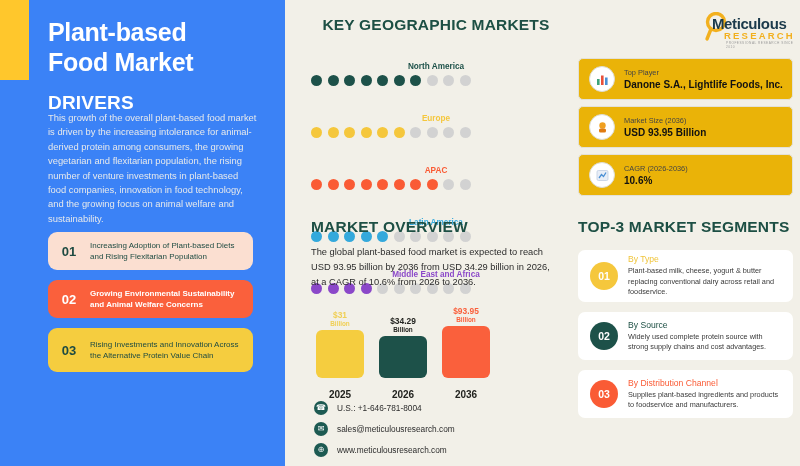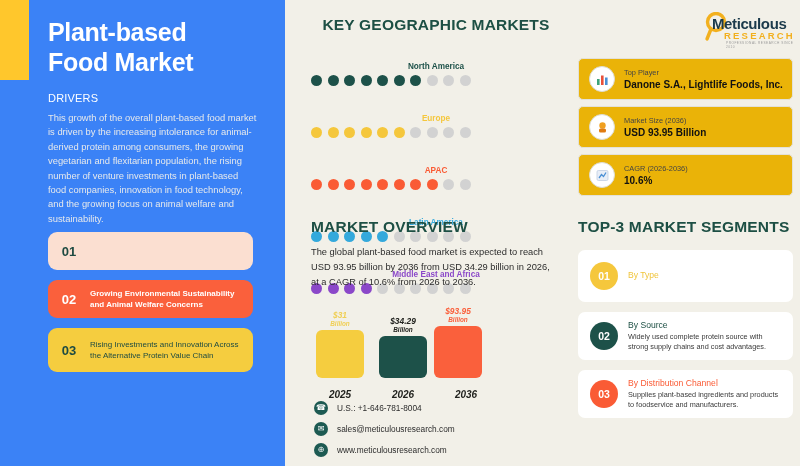--- a/index.html
+++ b/index.html
@@ -20,21 +20,21 @@
     position:absolute; left:0; top:0; width:29px; height:80px;
     background:#ffc72c;
   }
   .main-title {
     position:absolute; left:48px; top:18px; width:225px;
     color:#ffffff; font-size:25px; font-weight:bold; line-height:1.18;
     letter-spacing:-0.3px;
   }
   .drivers-heading {
     position:absolute; left:48px; top:92px;
-    color:#ffffff; font-size:11px; font-weight:normal; letter-spacing:0.2px;
+    color:#ffffff; font-size:19px; font-weight:bold; letter-spacing:0.2px;
   }
   .drivers-text {
     position:absolute; left:48px; top:111px; width:211px;
     color:#e6e9ec; font-size:9.4px; line-height:1.53;
   }
 
   .driver-card {
     position:absolute; left:48px; width:205px;
     border-radius:9px;
     display:flex; align-items:center;
@@ -64,21 +64,21 @@
   .geo-row { margin-top:28px; }
   .geo-name { font-size:8.2px; font-weight:bold; margin-bottom:4px; }
   .dots { display:flex; gap:5.5px; }
   .dot { width:11px; height:11px; border-radius:50%; background:#d2d2d2; }
 
   .overview-section { position:absolute; left:311px; top:218px; width:245px; }
   .overview-text {
     margin-top:9px; color:#2c2c2c; font-size:9.3px; line-height:1.6;
   }
 
-  .chart { position:absolute; left:316px; top:310px; width:175px; height:90px;font-style:italic; }
+  .chart { position:absolute; left:316px; top:310px; width:175px; height:90px; }
   .bar-group {
     position:absolute; bottom:22px; width:48px;
     display:flex; flex-direction:column; align-items:center; justify-content:flex-end;
   }
   .bar-val { font-size:8.4px; font-weight:bold; line-height:1.05; }
   .bar-unit { font-size:6.4px; font-weight:bold; margin-bottom:3px; }
   .bar { width:48px; border-radius:6px; }
   .bar-year {
     position:absolute; bottom:0; width:48px; text-align:center;
     font-size:10px; font-weight:bold; color:#22231f;
@@ -150,20 +150,21 @@
 <body>
 
 <div class="left-panel">
   <div class="accent-bar"></div>
   <div class="main-title">Plant-based<br>Food Market</div>
   <div class="drivers-heading">DRIVERS</div>
   <div class="drivers-text">This growth of the overall plant-based food market is driven by the increasing intolerance for animal-derived protein among consumers, the growing vegetarian and flexitarian population, the rising number of venture investments in plant-based food companies, innovation in food technology, and the growing focus on animal welfare and sustainability.</div>
 
   <div class="driver-card dc1" style="background: rgb(251, 223, 209);">
     <div class="driver-num">01</div>
+    <div class="driver-label">Increasing Adoption of Plant-based Diets and Rising Flexitarian Population</div>
   </div>
   <div class="driver-card dc2" style="background: rgb(250, 96, 60);">
     <div class="driver-num">02</div>
     <div class="driver-label">Growing Environmental Sustainability and Animal Welfare Concerns</div>
   </div>
   <div class="driver-card dc3" style="background: rgb(245, 205, 63);">
     <div class="driver-num">03</div>
     <div class="driver-label">Rising Investments and Innovation Across the Alternative Protein Value Chain</div>
   </div>
 </div>
@@ -260,21 +261,21 @@
       <div class="bar-unit" style="color: rgb(240, 207, 85);">Billion</div>
       <div class="bar" style="height: 48px; background: rgb(245, 205, 63);"></div>
     </div>
     <div class="bar-year" style="left: 0px;">2025</div>
     <div class="bar-group" style="left: 63px;">
       <div class="bar-val" style="color: rgb(34, 35, 31);">$34.29</div>
       <div class="bar-unit" style="color: rgb(34, 35, 31);">Billion</div>
       <div class="bar" style="height: 42px; background: rgb(29, 81, 73);"></div>
     </div>
     <div class="bar-year" style="left: 63px;">2026</div>
-    <div class="bar-group" style="left: 118px; margin-top: 32px;">
+    <div class="bar-group" style="left: 126px; margin-top: 32px;">
       <div class="bar-val" style="color: rgb(250, 96, 60);">$93.95</div>
       <div class="bar-unit" style="color: rgb(250, 96, 60);">Billion</div>
       <div class="bar" style="height: 52px; background: rgb(250, 96, 60);"></div>
     </div>
     <div class="bar-year" style="left: 126px;">2036</div>
   </div>
 
 <div class="contact" id="contact-list">
     <div class="contact-row">
       <div class="contact-ico">☎</div>
@@ -339,20 +340,21 @@
 </div>
 
 <div class="segments">
   <div class="section-title">TOP-3 MARKET SEGMENTS</div>
 </div>
 
 <div class="seg-card sg1">
   <div class="seg-num" style="background: rgb(245, 199, 60);">01</div>
   <div>
     <div class="seg-title" style="color: rgb(240, 197, 60);">By Type</div>
+    <div class="seg-desc">Plant-based milk, cheese, yogurt &amp; butter replacing conventional dairy across retail and foodservice.</div>
   </div>
 </div>
 <div class="seg-card sg2">
   <div class="seg-num" style="background: rgb(29, 81, 73);">02</div>
   <div>
     <div class="seg-title" style="color: rgb(29, 79, 68);">By Source</div>
     <div class="seg-desc">Widely used complete protein source with strong supply chains and cost advantages.</div>
   </div>
 </div>
 <div class="seg-card sg3">

